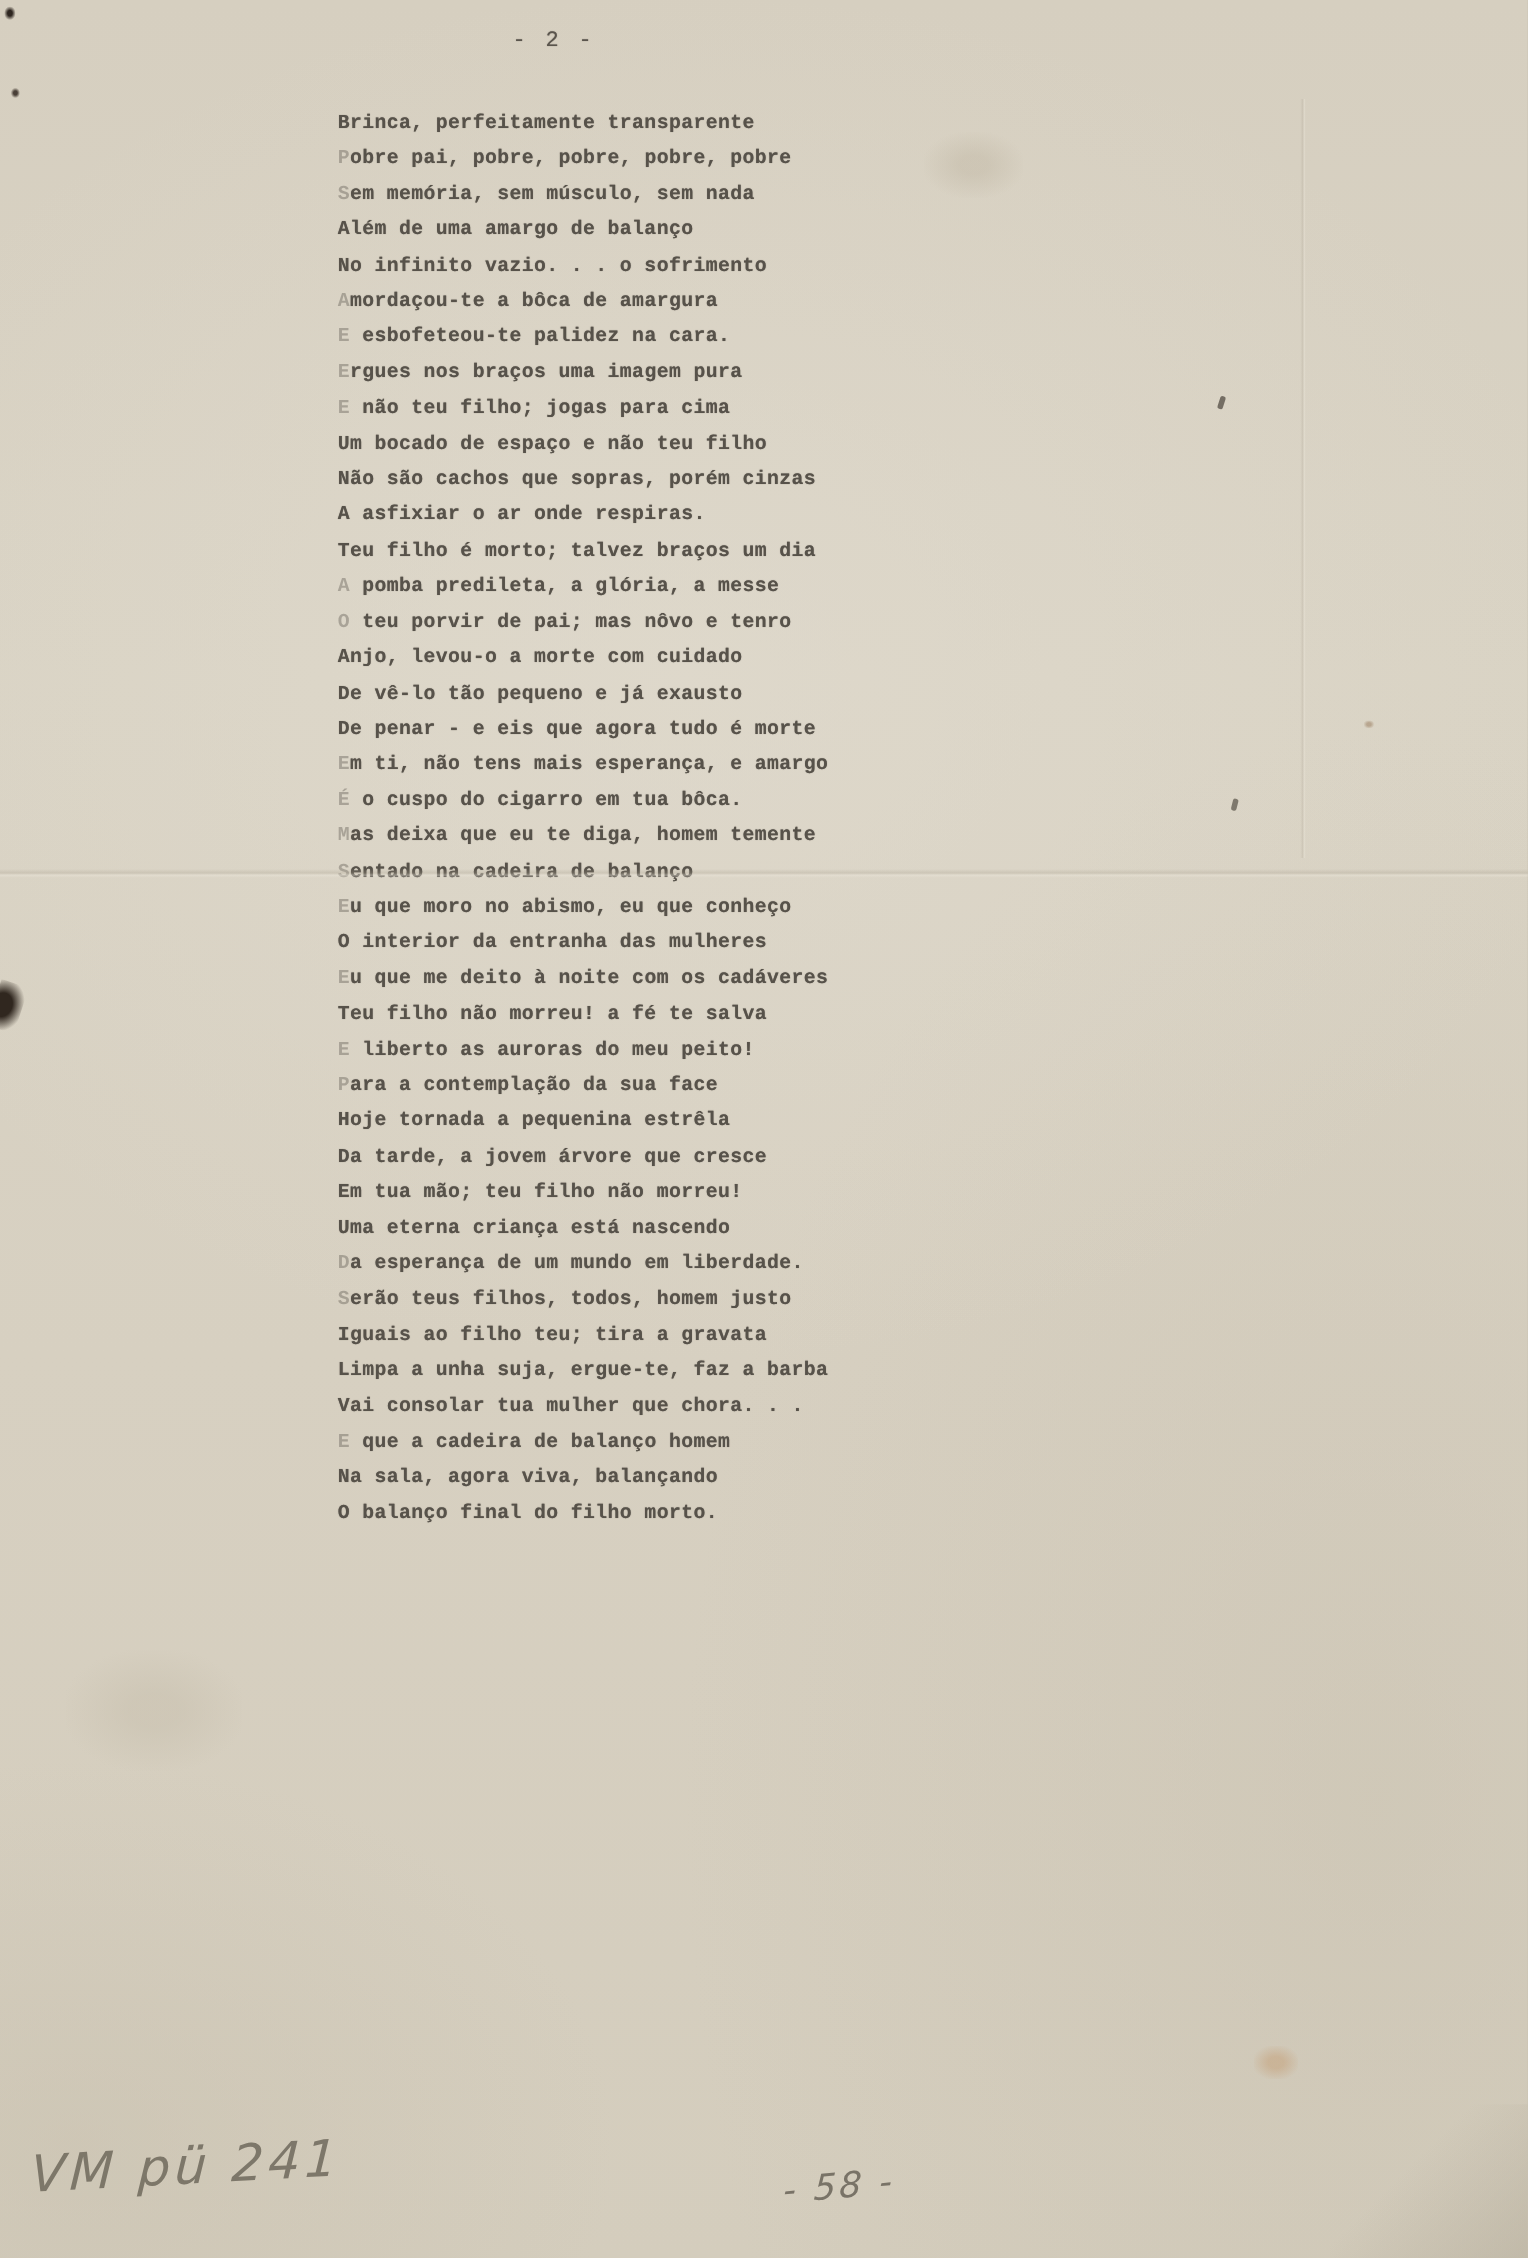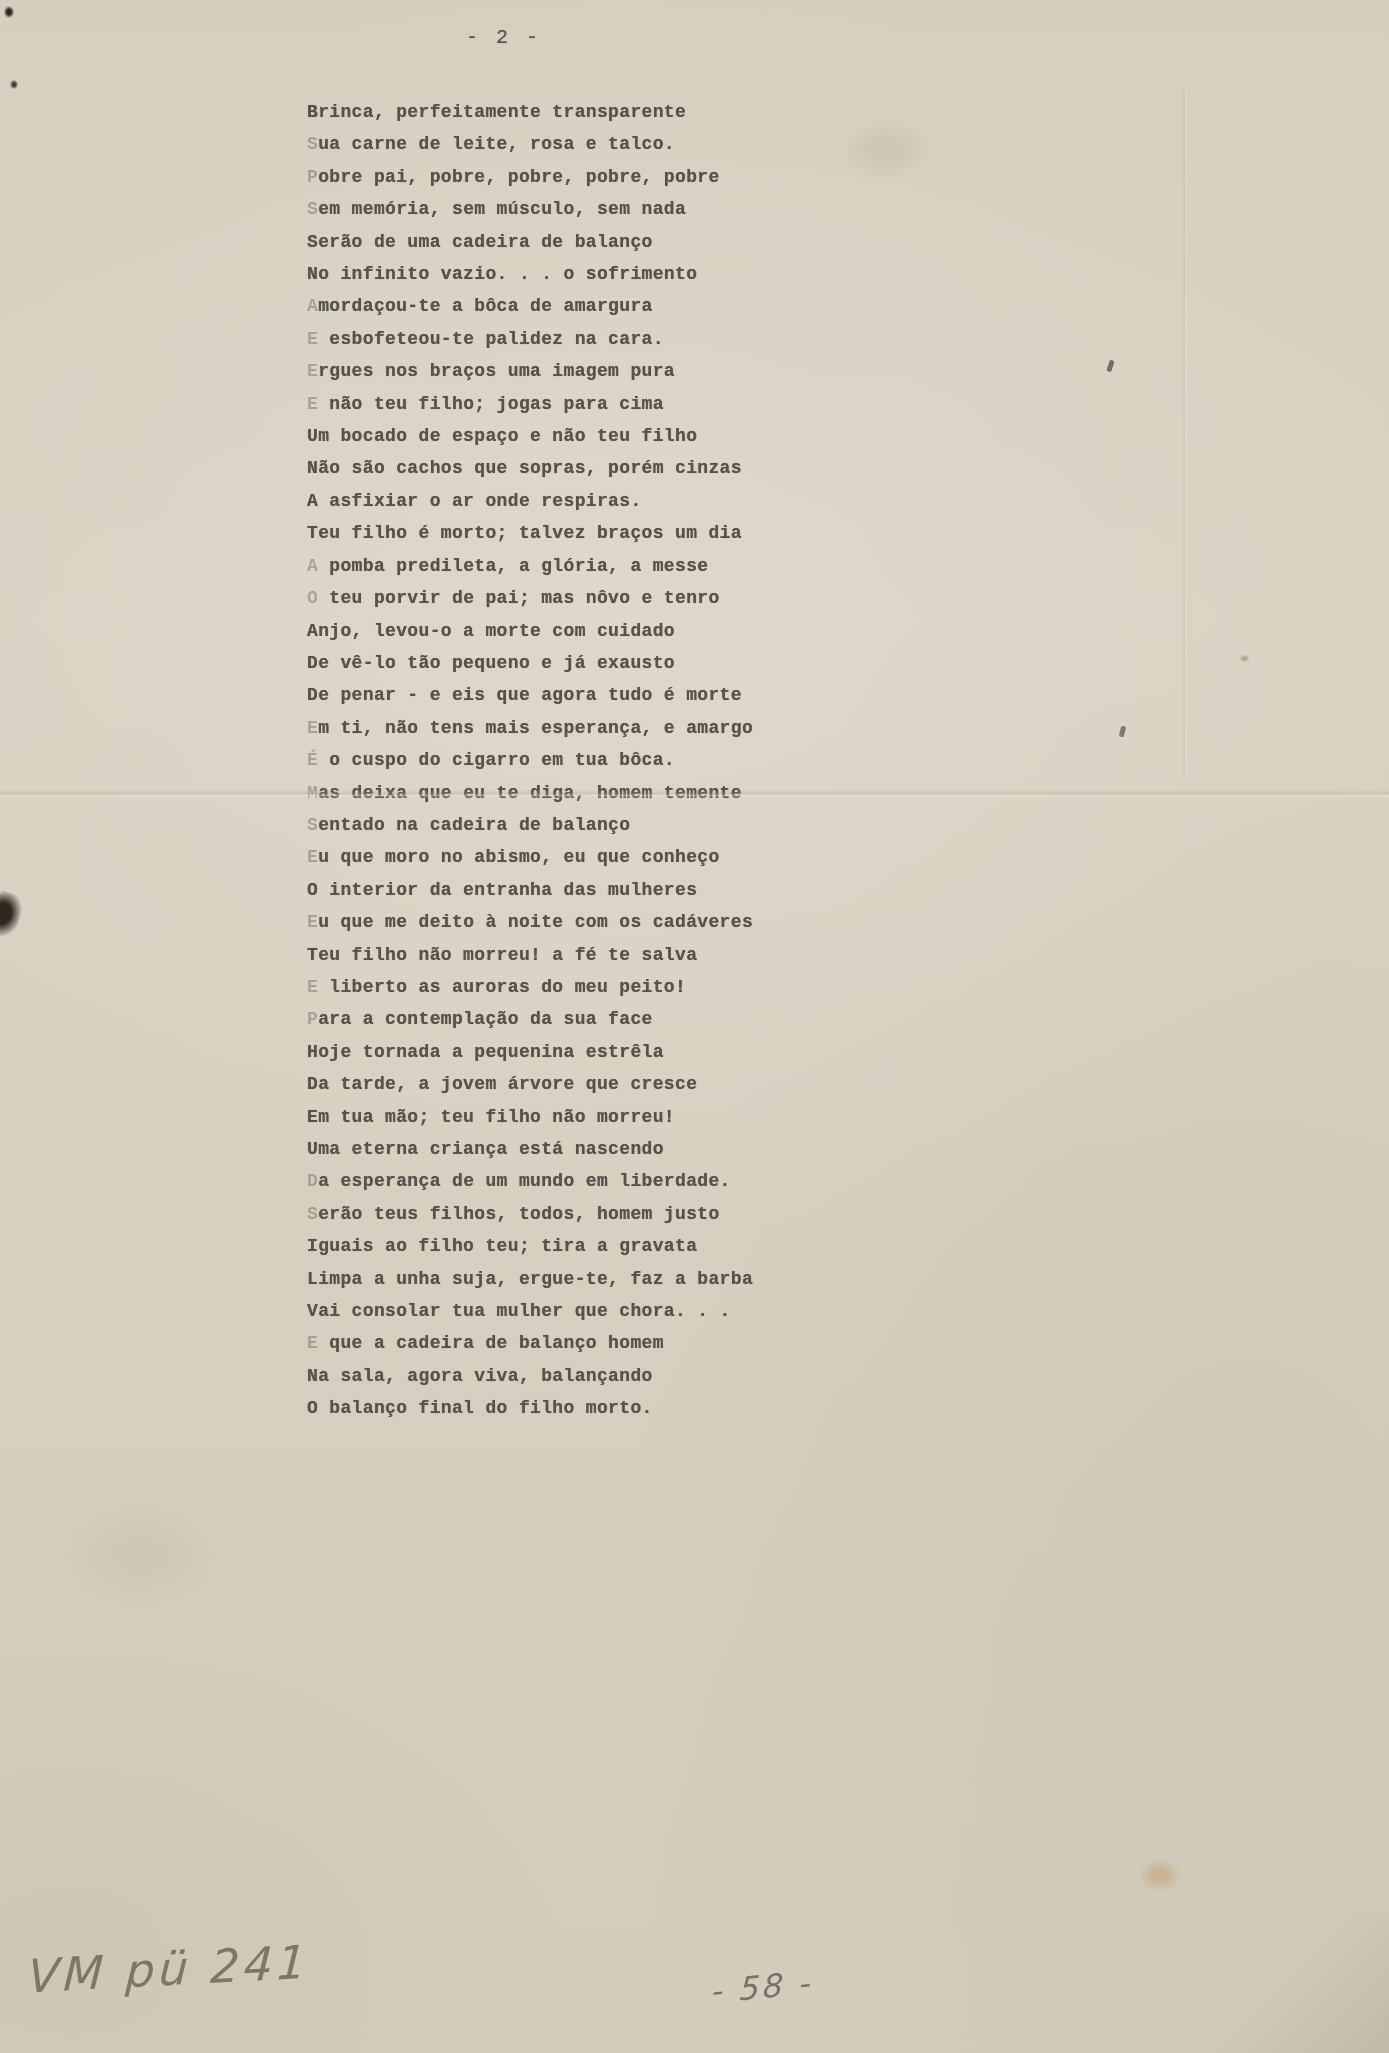--- a/index.html
+++ b/index.html
@@ -98,24 +98,23 @@
 </style>
 </head>
 <body>
 
 <div class="page">
 
   <div class="top-num">- 2 -</div>
 
   <div class="poem">
       <div class="line">Brinca, perfeitamente transparente</div>
-      <div class="line fade-first">Sua carne de leite, rosa e talco.</div>
       <div class="line fade-first">Pobre pai, pobre, pobre, pobre, pobre</div>
       <div class="line fade-first">Sem memória, sem músculo, sem nada</div>
-      <div class="line">Serão de uma cadeira de balanço</div>
+      <div class="line">Além de uma amargo de balanço</div>
       <div class="line">No infinito vazio. . . o sofrimento</div>
       <div class="line fade-first">Amordaçou-te a bôca de amargura</div>
       <div class="line fade-first">E esbofeteou-te palidez na cara.</div>
       <div class="line fade-first">Ergues nos braços uma imagem pura</div>
       <div class="line fade-first">E não teu filho; jogas para cima</div>
       <div class="line">Um bocado de espaço e não teu filho</div>
       <div class="line">Não são cachos que sopras, porém cinzas</div>
       <div class="line">A asfixiar o ar onde respiras.</div>
       <div class="line">Teu filho é morto; talvez braços um dia</div>
       <div class="line fade-first">A pomba predileta, a glória, a messe</div>

